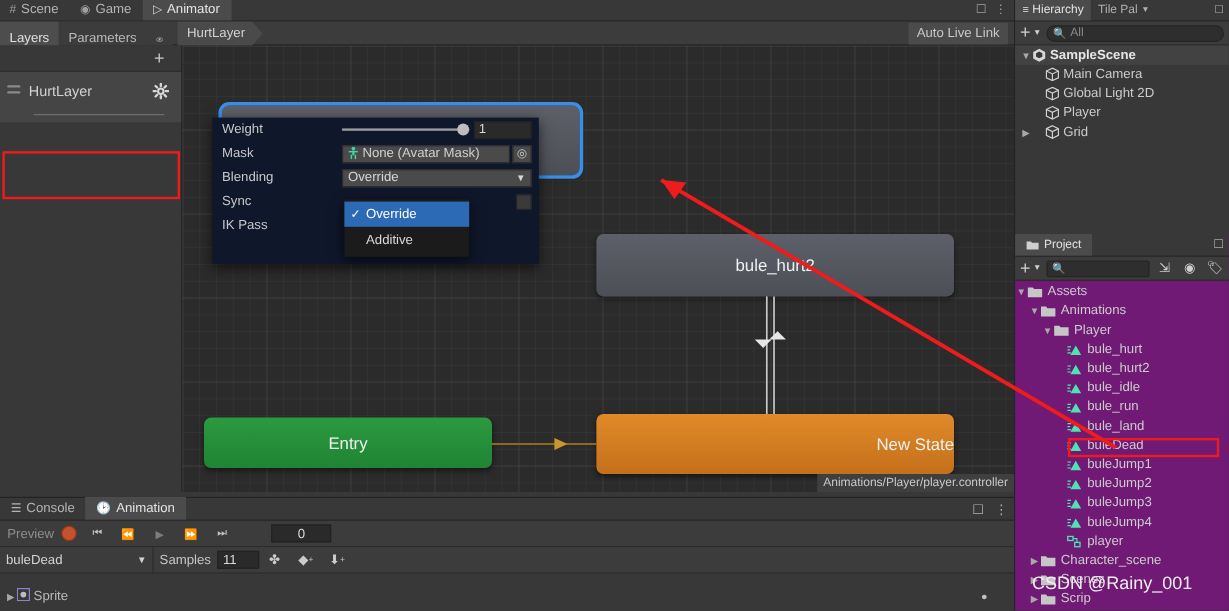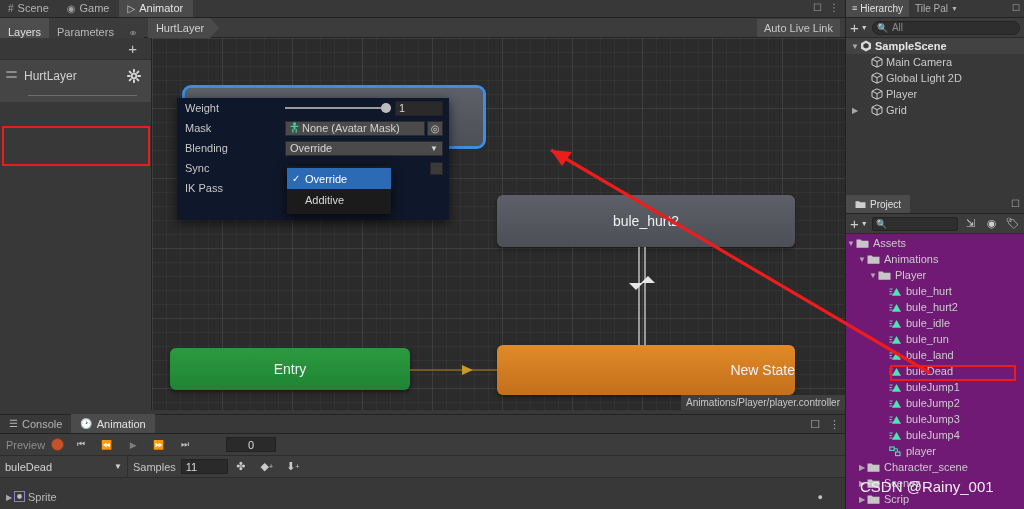--- a/index.html
+++ b/index.html
@@ -188,21 +188,21 @@
   .recDot{ width:13px; height:13px; border-radius:50%; background:#c4522a; border:1px solid #8a3a1e; margin-right:4px;}
   .playBtn{ width:26px; height:22px; display:flex; align-items:center; justify-content:center;
      color:#c3c3c3; font-size:9px; }
   .playBtn.dim{ color:#7d7d7d; }
   .frameField{ width:50px; height:15px; background:#2a2a2a; border:1px solid #222; color:#d8d8d8;
      font-size:11px; display:flex; align-items:center; justify-content:center; margin-left:28px;}
   .clipRow{ height:22px; display:flex; align-items:center; background:#3c3c3c; border-bottom:1px solid #2c2c2c;}
   .clipSel{ width:128px; height:22px; display:flex; align-items:center; justify-content:space-between;
      padding:0 5px; font-size:11px; color:#d3d3d3; border-right:1px solid #2e2e2e;}
   .sampLbl{ padding:0 5px; font-size:11px; color:#c6c6c6;}
-  .sampField{ width:47px; height:15px; background:#2a2a2a; border:1px solid #222; color:#d8d8d8;
+  .sampField{ width:35px; height:15px; background:#2a2a2a; border:1px solid #222; color:#d8d8d8;
      font-size:11px; display:flex; align-items:center; padding-left:4px;}
   .keyBtn{ width:26px; height:22px; display:flex; align-items:center; justify-content:center; color:#cbcbcb;}
   .propRow{ height:16px; display:flex; align-items:center; font-size:11px; color:#b9b9b9; padding-left:4px;}
 </style>
 </head>
 <body>
 
 <div id="root">
 
   <div class="tabstrip">

